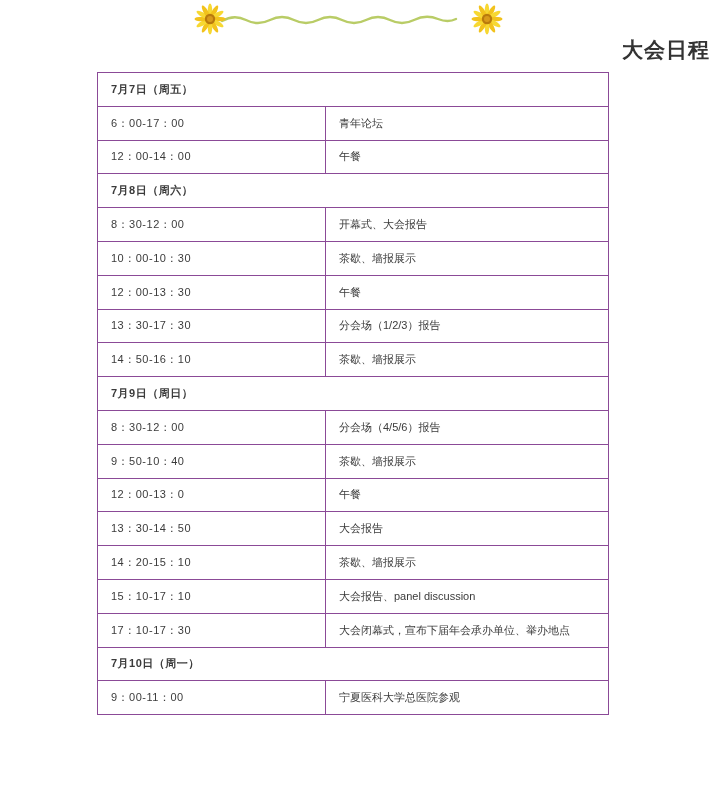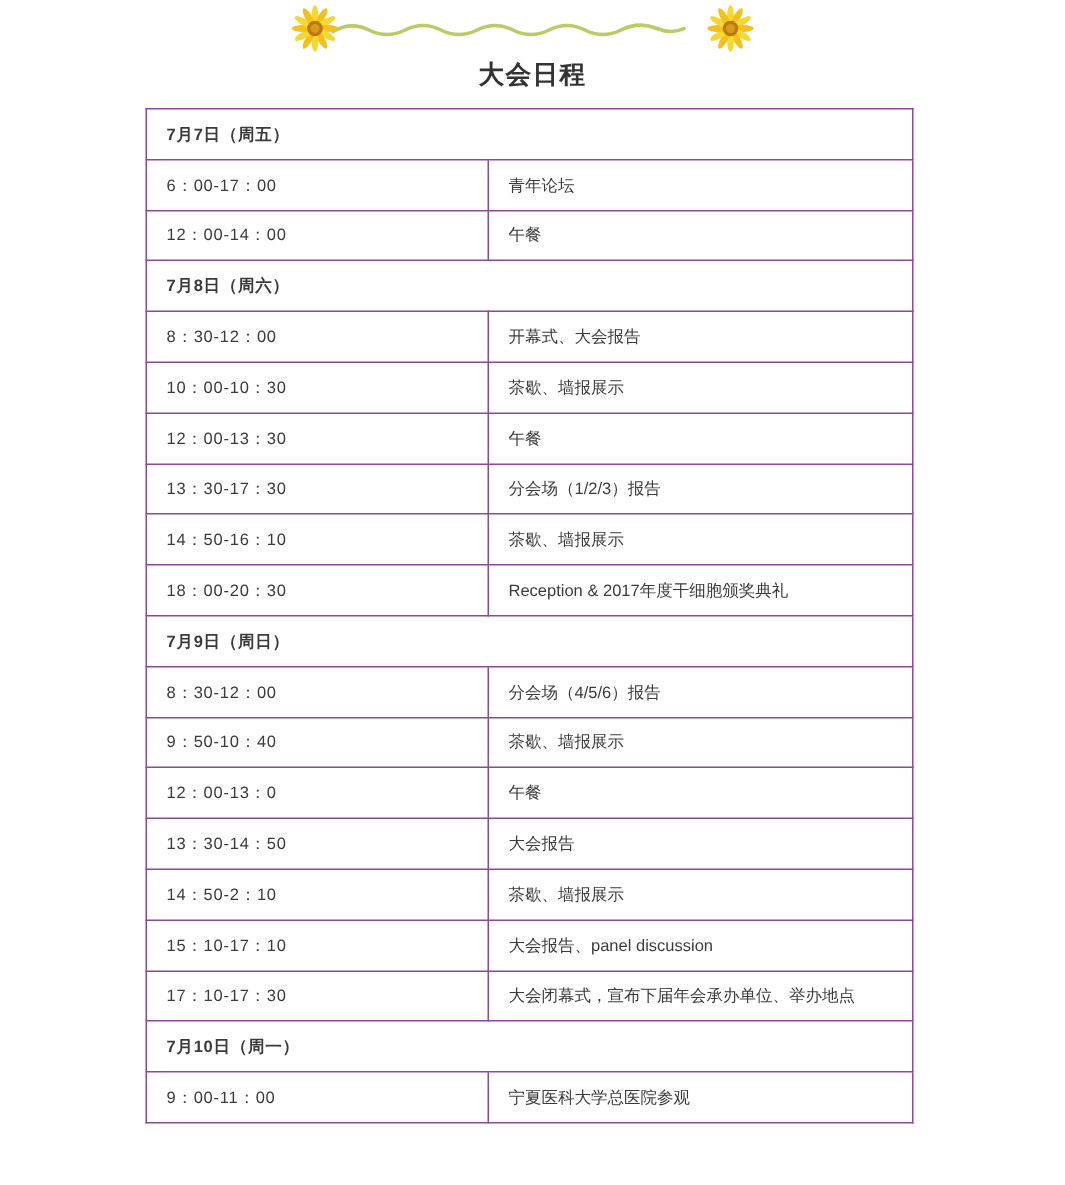--- a/index.html
+++ b/index.html
@@ -18,22 +18,22 @@
   body{
     width:710px;height:790px;background:var(--bg);
     font-family:"Liberation Sans", sans-serif;
     overflow:hidden;
   }
   .page{width:710px;height:790px;position:relative;}
   .decoration{position:relative;height:36px;}
   .decoration svg{position:absolute;left:194px;top:2px;display:block;}
   .title{
     margin:1px 0 9px 0;
-    text-align:center;
-    font-size:17px;
+    text-align:right;
+    font-size:21px;
     line-height:26px;
     font-weight:bold;
     color:var(--title-text);
     letter-spacing:1px;
   }
   table.schedule{
     border-collapse:collapse;
     table-layout:fixed;
     margin-left:97px;
     width:511px;
@@ -141,44 +141,40 @@
         </tr>
         <tr>
           <td class="time-cell">13：30-17：30</td>
           <td class="activity-cell">分会场（1/2/3）报告</td>
         </tr>
         <tr>
           <td class="time-cell">14：50-16：10</td>
           <td class="activity-cell">茶歇、墙报展示</td>
         </tr>
         <tr>
-          <td class="time-cell">18：00-20：30</td>
-          <td class="activity-cell">Reception &amp; 2017年度干细胞颁奖典礼</td>
-        </tr>
-        <tr>
           <td colspan="2" class="day-header-cell">7月9日（周日）</td>
         </tr>
         <tr>
           <td class="time-cell">8：30-12：00</td>
           <td class="activity-cell">分会场（4/5/6）报告</td>
         </tr>
         <tr>
           <td class="time-cell">9：50-10：40</td>
           <td class="activity-cell">茶歇、墙报展示</td>
         </tr>
         <tr>
           <td class="time-cell">12：00-13：0</td>
           <td class="activity-cell">午餐</td>
         </tr>
         <tr>
           <td class="time-cell">13：30-14：50</td>
           <td class="activity-cell">大会报告</td>
         </tr>
         <tr>
-          <td class="time-cell">14：50-2：10</td>
+          <td class="time-cell">14：20-15：10</td>
           <td class="activity-cell">茶歇、墙报展示</td>
         </tr>
         <tr>
           <td class="time-cell">15：10-17：10</td>
           <td class="activity-cell">大会报告、panel discussion</td>
         </tr>
         <tr>
           <td class="time-cell">17：10-17：30</td>
           <td class="activity-cell">大会闭幕式，宣布下届年会承办单位、举办地点</td>
         </tr>

